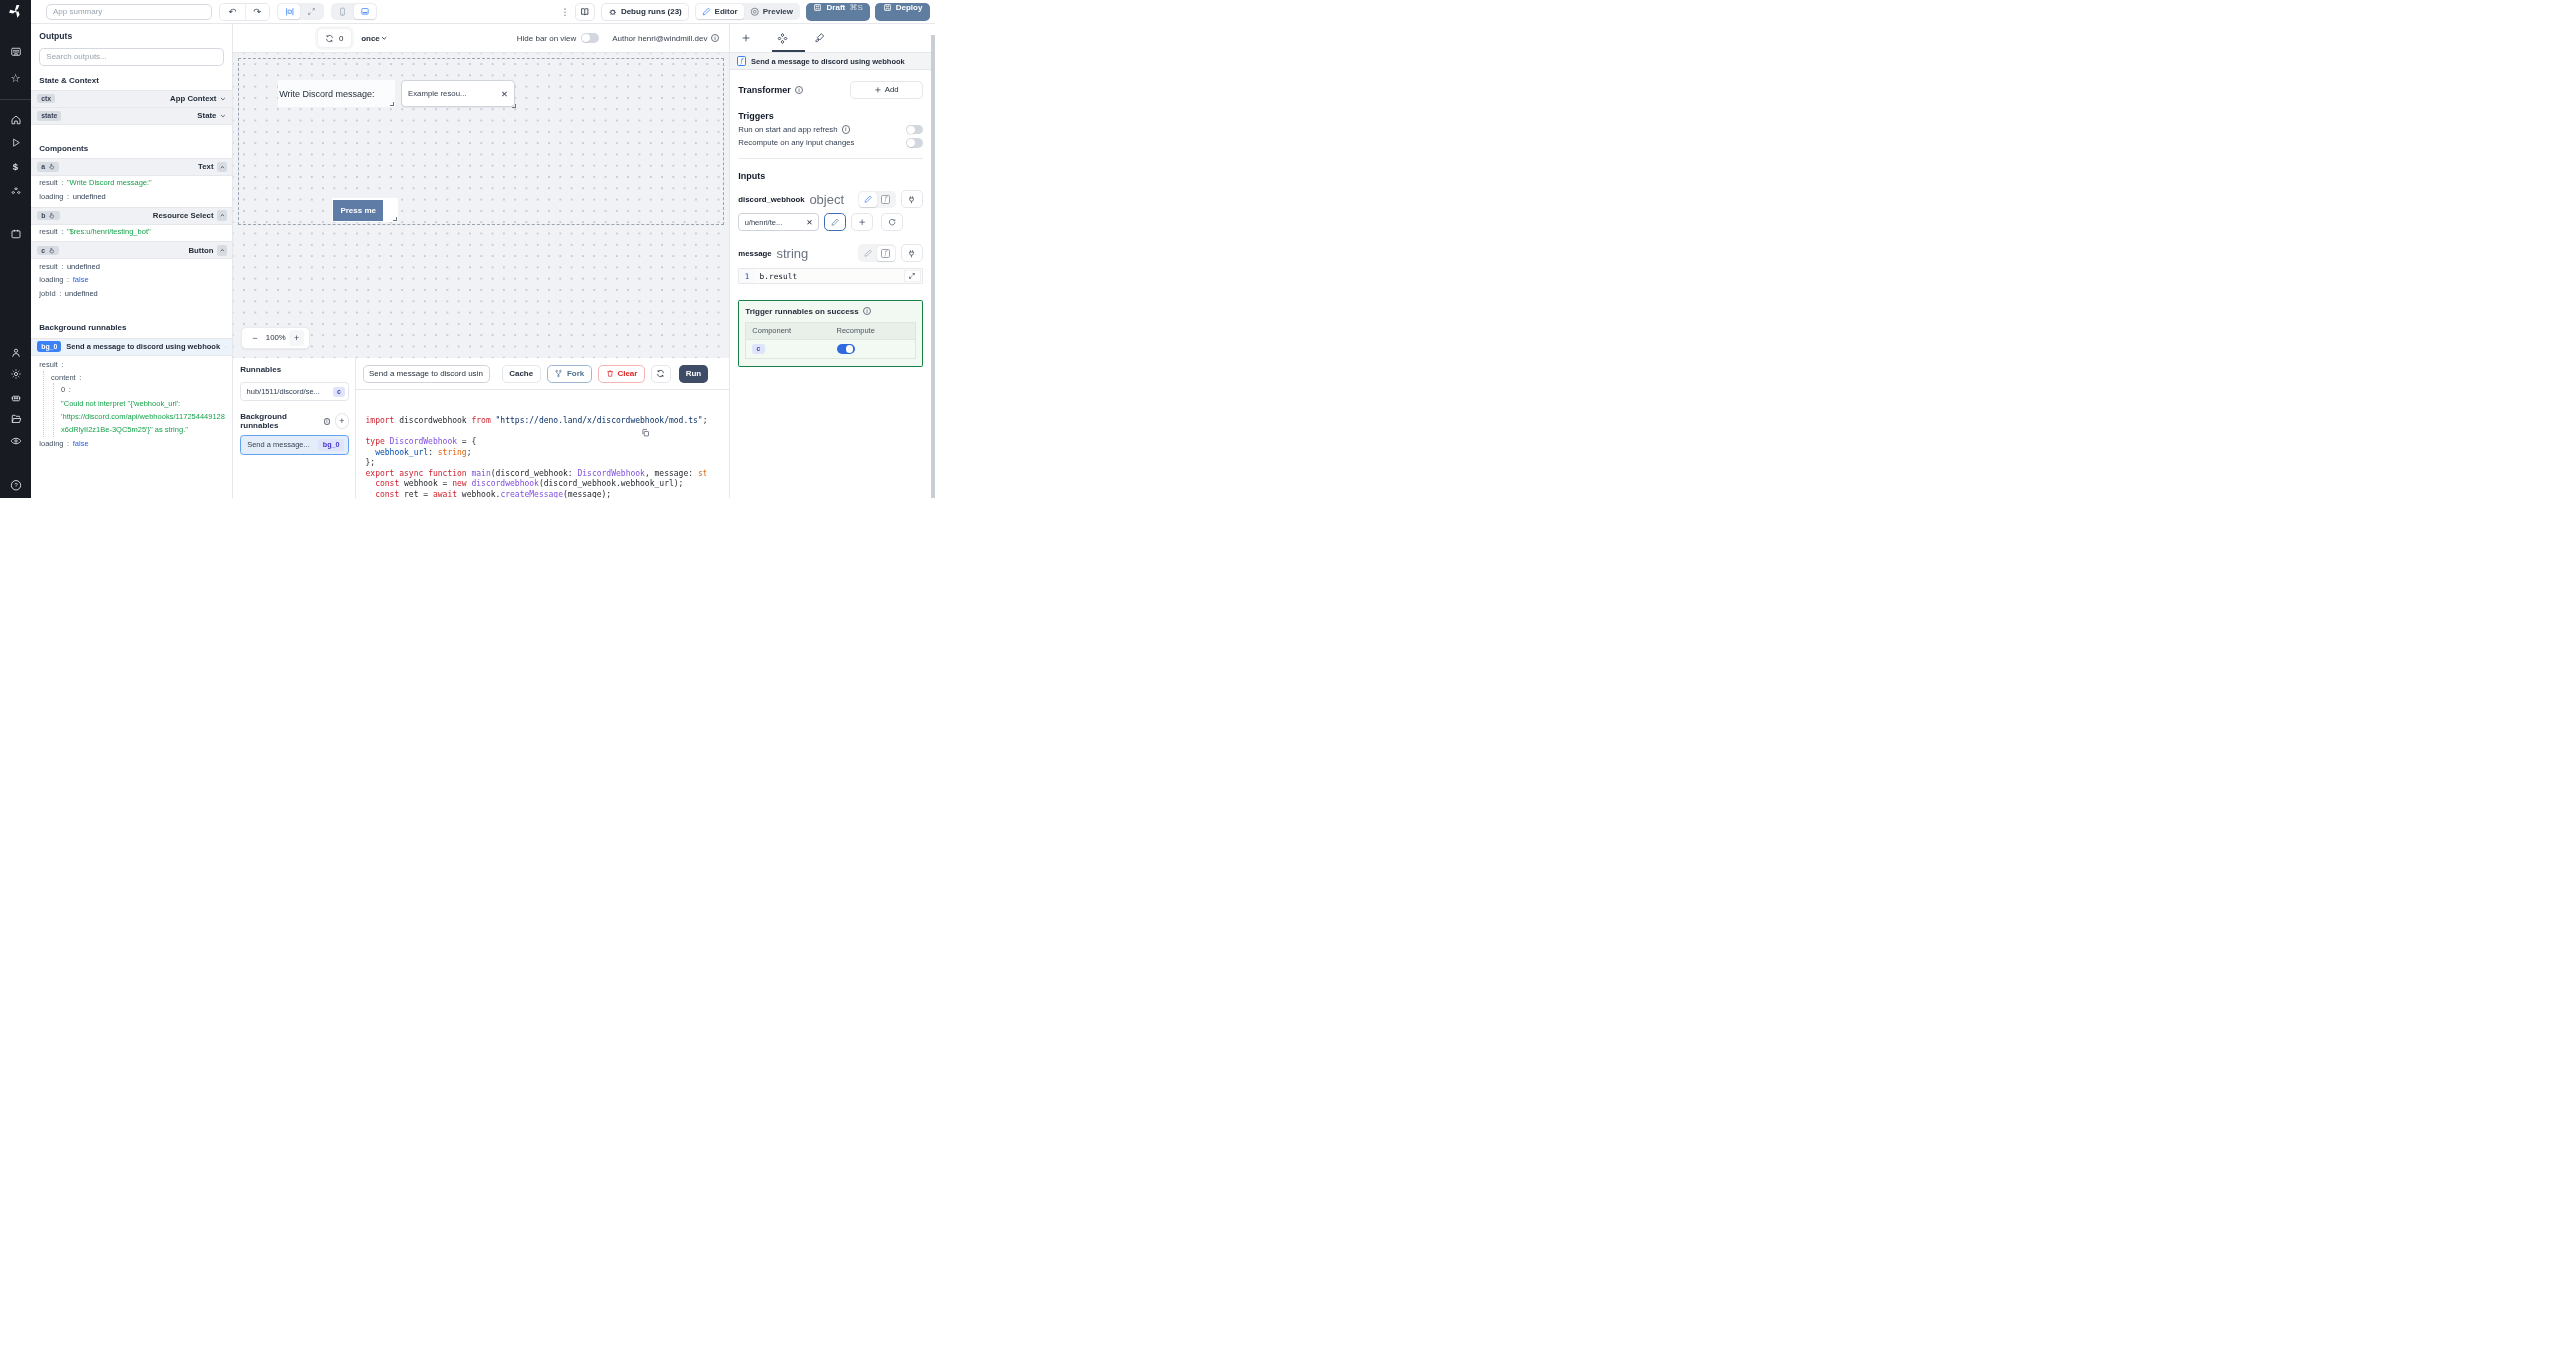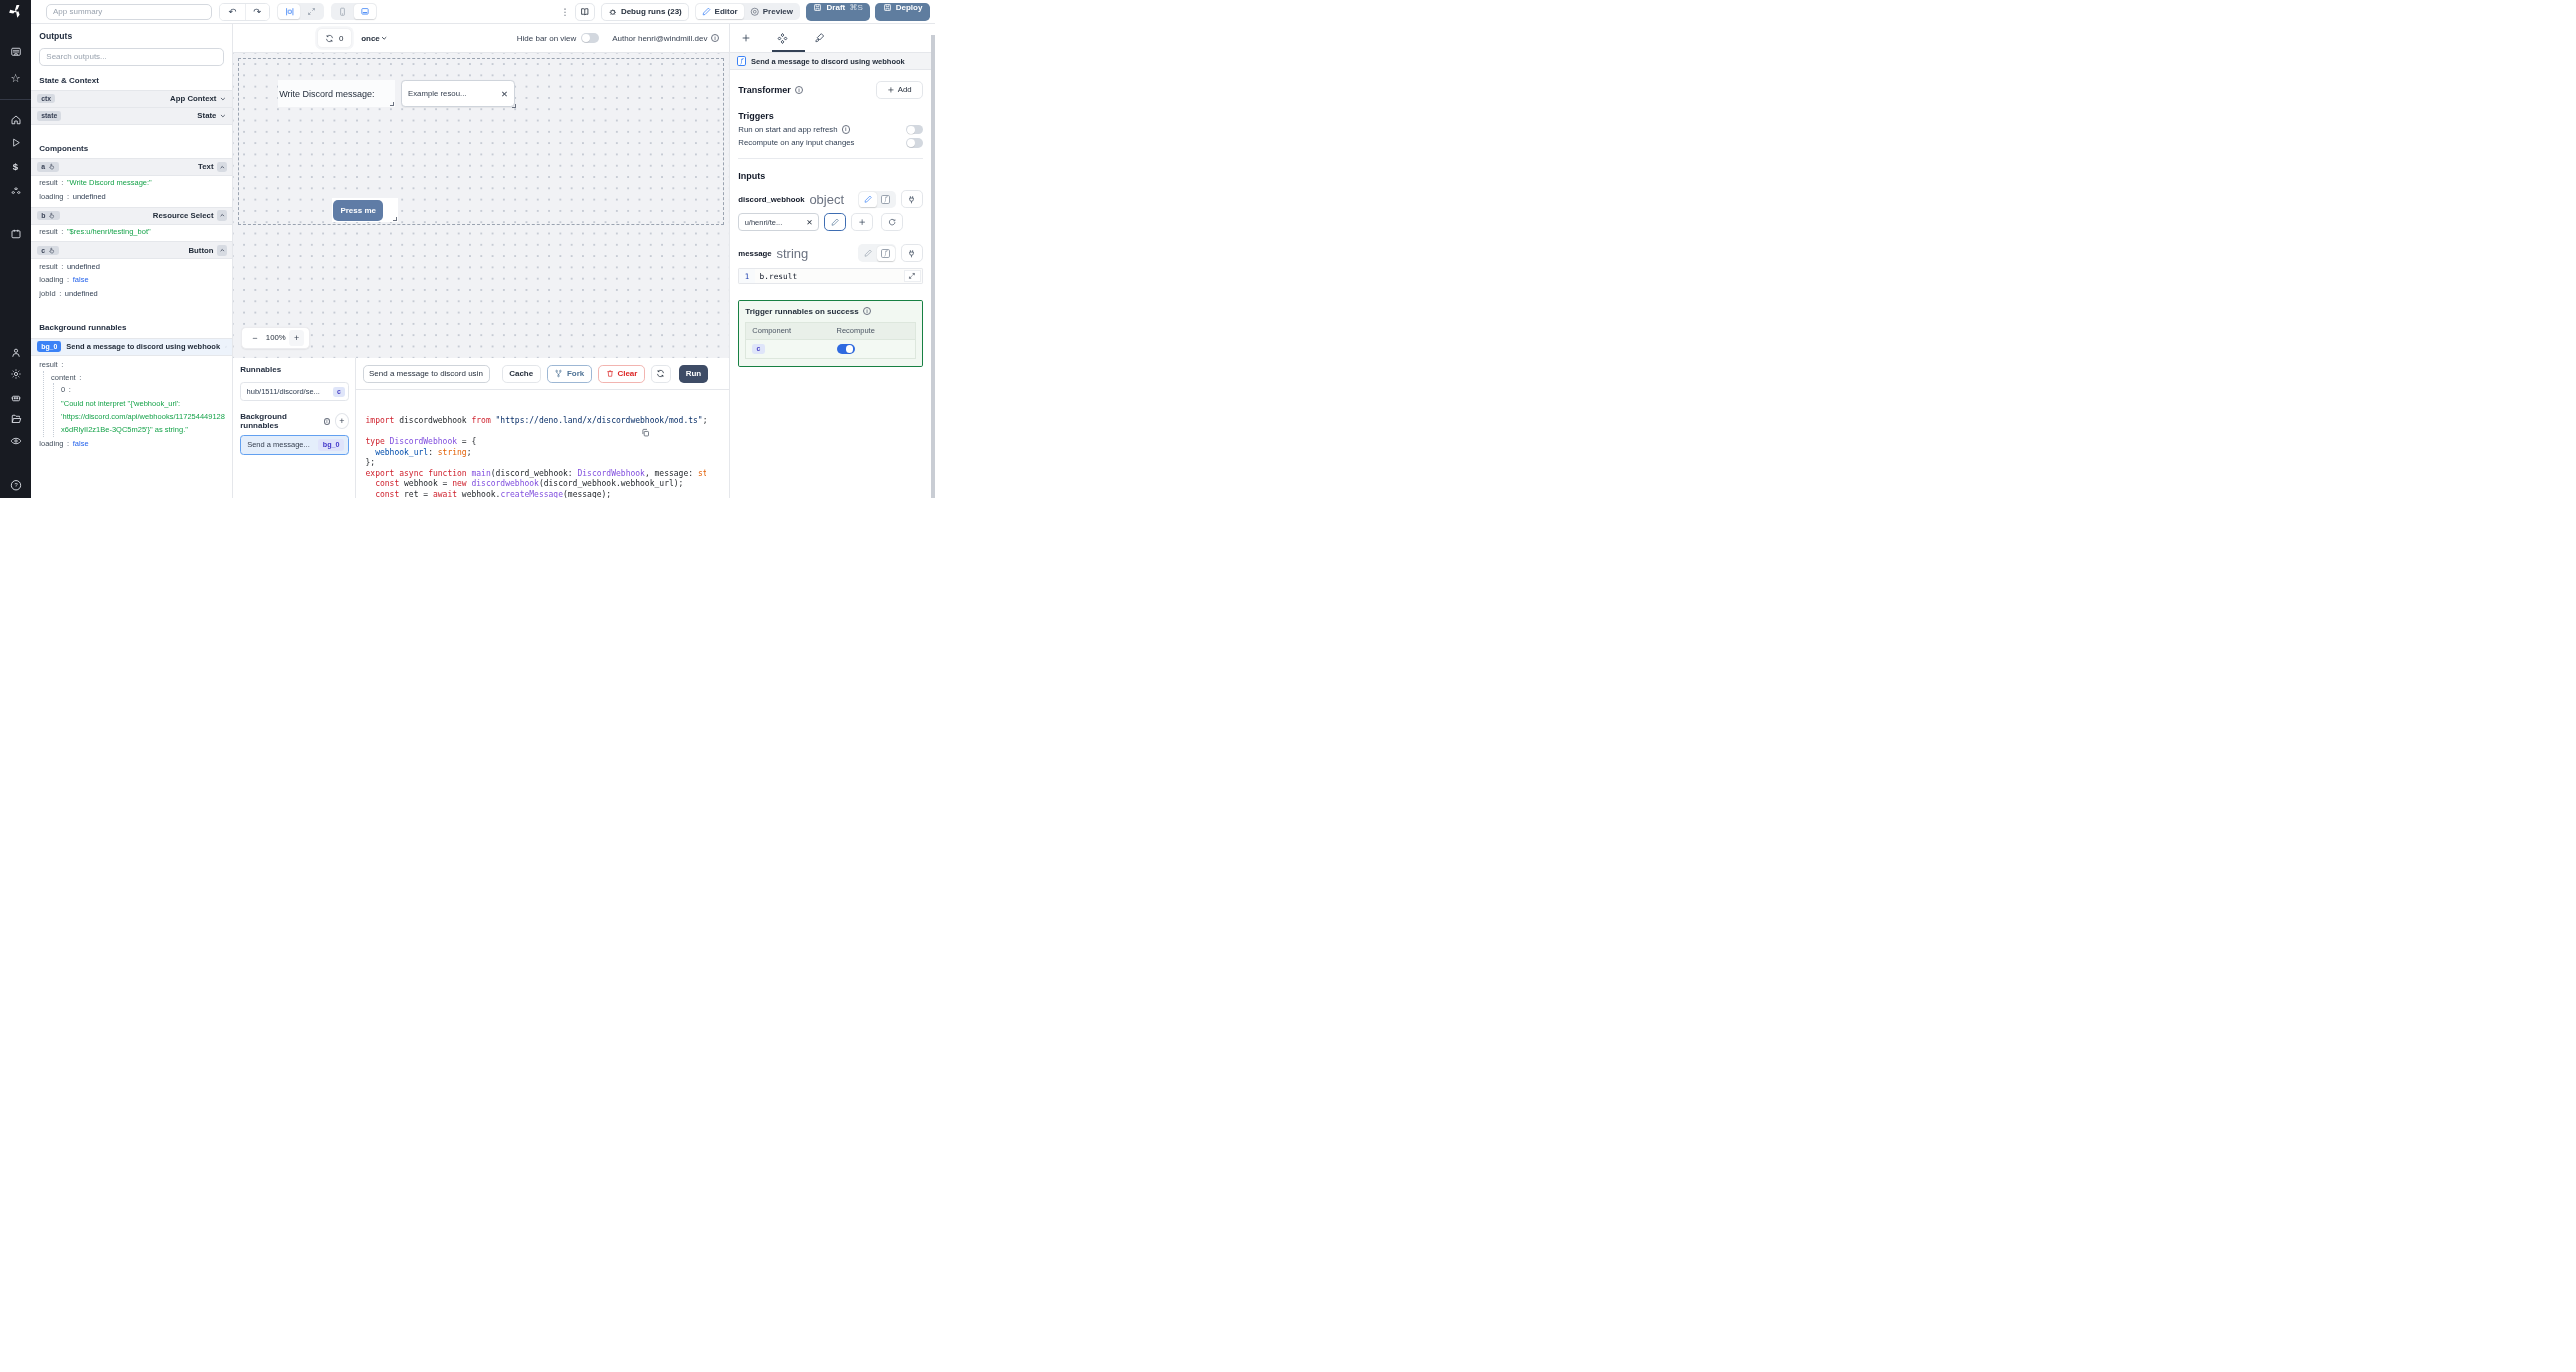--- a/index.html
+++ b/index.html
@@ -71,21 +71,21 @@
   .canvas{position:absolute;left:0;top:28px;width:497px;height:306px;background:#f1f2f5;border-top:0.6px solid #e5e7eb;background-image:radial-gradient(circle,#c6cbd4 0.7px,transparent 0.8px);background-size:11.3px 11.3px;background-position:5.4px 5.4px;overflow:hidden}
   .dashed{position:absolute;left:5.4px;top:4.8px;width:486px;height:167px;border:0.6px dashed #9aa3b0}
   .comp{position:absolute;background:#fbfcfd}
   .handle{position:absolute;right:1.2px;bottom:1.2px;width:4.2px;height:4.2px;border-right:1.2px solid #6b7280;border-bottom:1.2px solid #6b7280}
   .textcomp{left:45px;top:27.4px;width:117px;height:27px;display:flex;align-items:center}
   .textcomp .t{font-size:9px;color:#1f2937;padding-left:1.2px}
   .selectcomp{left:168px;top:27px;width:114px;height:27px;background:#fff;border:0.6px solid #cfd4db;border-radius:4.2px;box-shadow:0 0.6px 1.2px rgba(0,0,0,.05);display:flex;align-items:center;padding:0 6px}
   .selectcomp .t{font-size:7.8px;color:#374151}
   .selectcomp .x{margin-left:auto;color:#374151;font-size:8.3px}
   .btncomp{left:99px;top:145px;width:66px;height:24.4px;background:#fff}
-  .pressme{position:absolute;left:1.2px;top:1.8px;width:50px;height:21px;background:#5f7ca6;border-radius:5px;color:#fff;font-weight:bold;font-size:8px;display:flex;align-items:center;justify-content:center}
+  .pressme{position:absolute;left:1.2px;top:1.8px;width:50px;height:21px;background:#5f7ca6;border-radius:0;color:#fff;font-weight:bold;font-size:8px;display:flex;align-items:center;justify-content:center}
   .zoomctl{position:absolute;left:8.3px;bottom:9.5px;width:69px;height:21.5px;background:#fff;border:0.6px solid #ececef;border-radius:4.8px;display:flex;align-items:center;justify-content:space-between;padding:0 4.8px;box-shadow:0 0.6px 1.2px rgba(0,0,0,.06)}
   .zoomctl .zb{width:15.5px;height:15.5px;display:flex;align-items:center;justify-content:center;color:#374151;font-size:9px;border-radius:3.6px}
   .zoomctl .zb.plus{background:#f5f6f8}
   .zoomctl .zv{font-size:7.8px;color:#1f2937}
 
   
   .bottom{position:absolute;left:0;top:334px;bottom:0;width:497px;display:flex}
   .runcol{width:123px;border-right:0.6px solid #e5e7eb;padding:7.2px 6px 0 7.2px}
   .h3{font-size:8px;font-weight:bold;color:#1e293b}
   .runitem{margin-top:8.3px;height:19px;border:0.6px solid #e2e5ea;border-radius:3.6px;display:flex;align-items:center;padding:0 3px 0 5.4px;gap:3.6px}
@@ -114,21 +114,21 @@
   .rtabs{height:28px;display:flex;align-items:center;gap:25px;padding-left:10.7px;position:relative}
   .rtabs .ti{color:#334155}
   .rtabs .underline{position:absolute;left:42px;top:26px;width:33px;height:2.4px;background:#334155}
   .rhead{height:18px;background:#f3f4f6;border-top:0.6px solid #e5e7eb;border-bottom:0.6px solid #e5e7eb;display:flex;align-items:center;gap:4.8px;padding:0 7.2px}
   .ficon{width:9px;height:9.5px;border:0.9px solid #3b82f6;border-radius:1.8px;color:#3b82f6;font-family:"DejaVu Serif",serif;font-style:italic;font-size:6.6px;display:flex;align-items:center;justify-content:center;background:#fff;flex:0 0 auto}
   .rhead .t{font-size:7.5px;font-weight:bold;color:#1f2937;white-space:nowrap}
   .rsec{padding:0 8.3px}
   .rowflex{display:flex;align-items:center}
   .h4{font-size:9px;font-weight:bold;color:#111827}
   .info{width:8.3px;height:8.3px;border:0.7px solid #6b7280;border-radius:50%;color:#6b7280;font-size:5.7px;display:inline-flex;align-items:center;justify-content:center;font-weight:bold}
-  .addbtn{margin-left:auto;height:18px;border:0.6px solid #e3e6ea;border-radius:4.8px;background:#fff;display:flex;align-items:center;gap:3px;padding:0 10px;font-size:7.8px;color:#1f2937}
+  .addbtn{margin-left:auto;height:18px;border:0.6px solid #e3e6ea;border-radius:4.8px;background:#fff;display:flex;align-items:center;gap:3px;padding:0 23px;font-size:7.8px;color:#1f2937}
   .trigrow{display:flex;align-items:center;gap:4.2px;font-size:7.8px;color:#334155;margin-top:4px}
   .trigrow .toggle{margin-left:auto}
   .hr{height:0.6px;background:#e8eaee;margin:10.7px 0 0 0}
   .inname{font-size:7.8px;font-weight:bold;color:#111827}
   .intype{font-size:13px;color:#6b7280;margin-left:4.8px}
   .miniseg{display:flex;background:#f1f3f5;border-radius:4.8px;padding:1.2px;margin-left:auto}
   .miniseg .mb{width:18px;height:15.5px;border-radius:3.6px;display:flex;align-items:center;justify-content:center;color:#9aa3af}
   .miniseg .mb.on{background:#fff;box-shadow:0 0.6px 1.2px rgba(0,0,0,.15)}
   .miniseg .mb.on .ficon,.fgray{border-color:#9aa3af;color:#9aa3af}
   .miniseg .mb.on.pon{color:#3b82f6}

